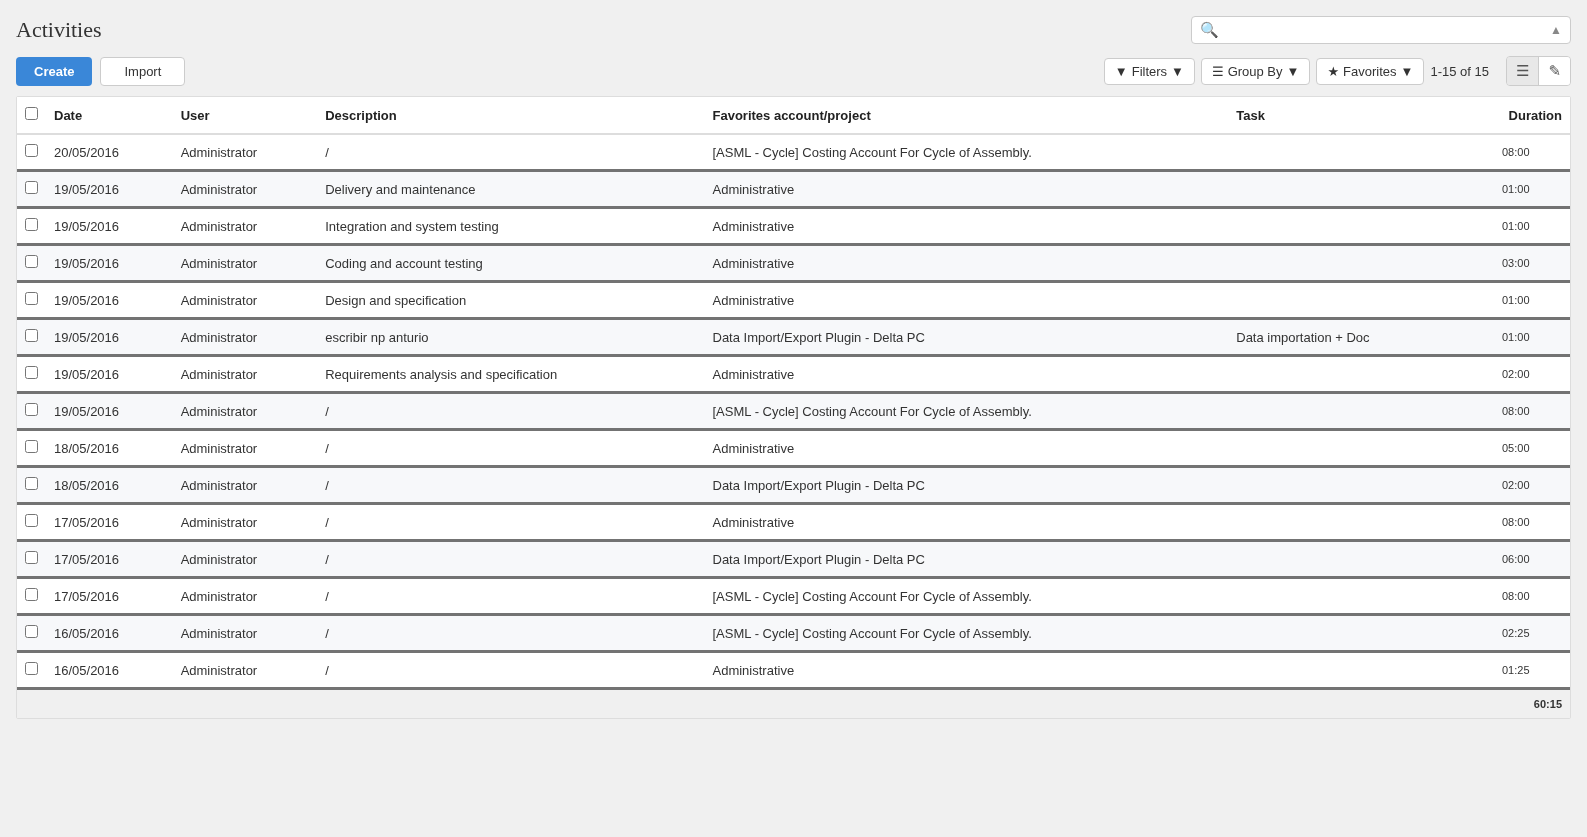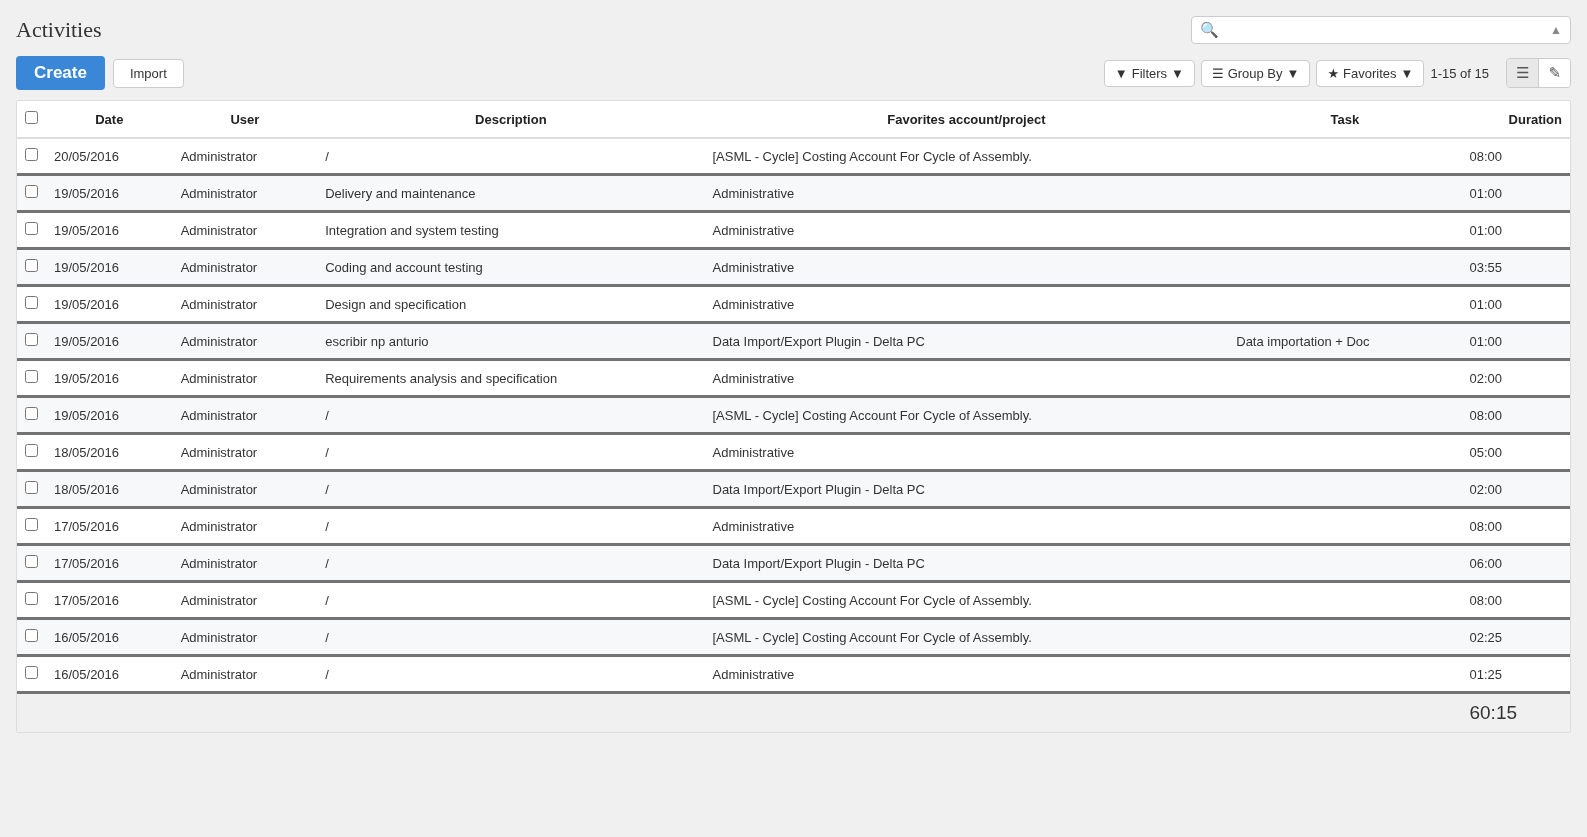--- a/index.html
+++ b/index.html
@@ -57,30 +57,30 @@
       align-items: center;
       margin-bottom: 10px;
       gap: 8px;
     }
     .btn-create {
       background: #3a87d8;
       color: #fff;
       border: none;
       border-radius: 4px;
       padding: 7px 18px;
-      font-size: 17px;
+      font-size: 13px;
       cursor: pointer;
       font-weight: bold;
     }
     .btn-import {
       background: #fff;
       color: #333;
       border: 1px solid #ccc;
       border-radius: 4px;
-      padding: 6px 16px;
+      padding: 6px 23px;
       font-size: 13px;
       cursor: pointer;
     }
     .spacer { flex: 1; }
     .filter-controls {
       display: flex;
       align-items: center;
       gap: 6px;
     }
     .filter-btn {
@@ -127,21 +127,21 @@
     table {
       width: 100%;
       border-collapse: collapse;
     }
     thead tr {
       border-bottom: 2px solid #ddd;
       background: #fff;
     }
     thead th {
       padding: 10px 8px;
-      text-align: center;
+      text-align: left;
       font-weight: bold;
       font-size: 13px;
       color: #222;
       white-space: nowrap;
     }
     thead th.duration-col {
       text-align: right;
       margin-top: 20px;
     }
     tbody tr {
@@ -149,35 +149,36 @@
     }
     tbody tr:nth-child(even) {
       background: #f7f8fa;
     }
     tbody td {
       padding: 9px 8px;
       font-size: 13px;
       color: #333;
     }
     tbody td.duration-val {
-      text-align: left;
-      font-size: 13px;
+      text-align: center;
+      font-size: 11px;
     }
     .checkbox-col {
       width: 28px;
       text-align: center;
     }
     .total-row {
       background: #f0f0f0;
       border-top: 2px solid #ddd;
     }
     .total-row td {
       padding: 8px 8px;
-      font-weight: normal;
-      font-size: 19px;
+      font-weight: bold;
+      text-align: right;
+      font-size: 11px;
     }
     input[type="checkbox"] {
       cursor: pointer;
     }
   </style>
 </head>
 <body>
 
 <div class="page-container">
 
@@ -261,21 +262,21 @@
             <td></td>
             <td class="duration-val">01:00</td>
           </tr>
           <tr>
             <td class="checkbox-col"><input type="checkbox" style=""></td>
             <td>19/05/2016</td>
             <td>Administrator</td>
             <td>Coding and account testing</td>
             <td>Administrative</td>
             <td></td>
-            <td class="duration-val">03:55</td>
+            <td class="duration-val">03:00</td>
           </tr>
           <tr>
             <td class="checkbox-col"><input type="checkbox" style=""></td>
             <td>19/05/2016</td>
             <td>Administrator</td>
             <td>Design and specification</td>
             <td>Administrative</td>
             <td></td>
             <td class="duration-val">01:00</td>
           </tr>

